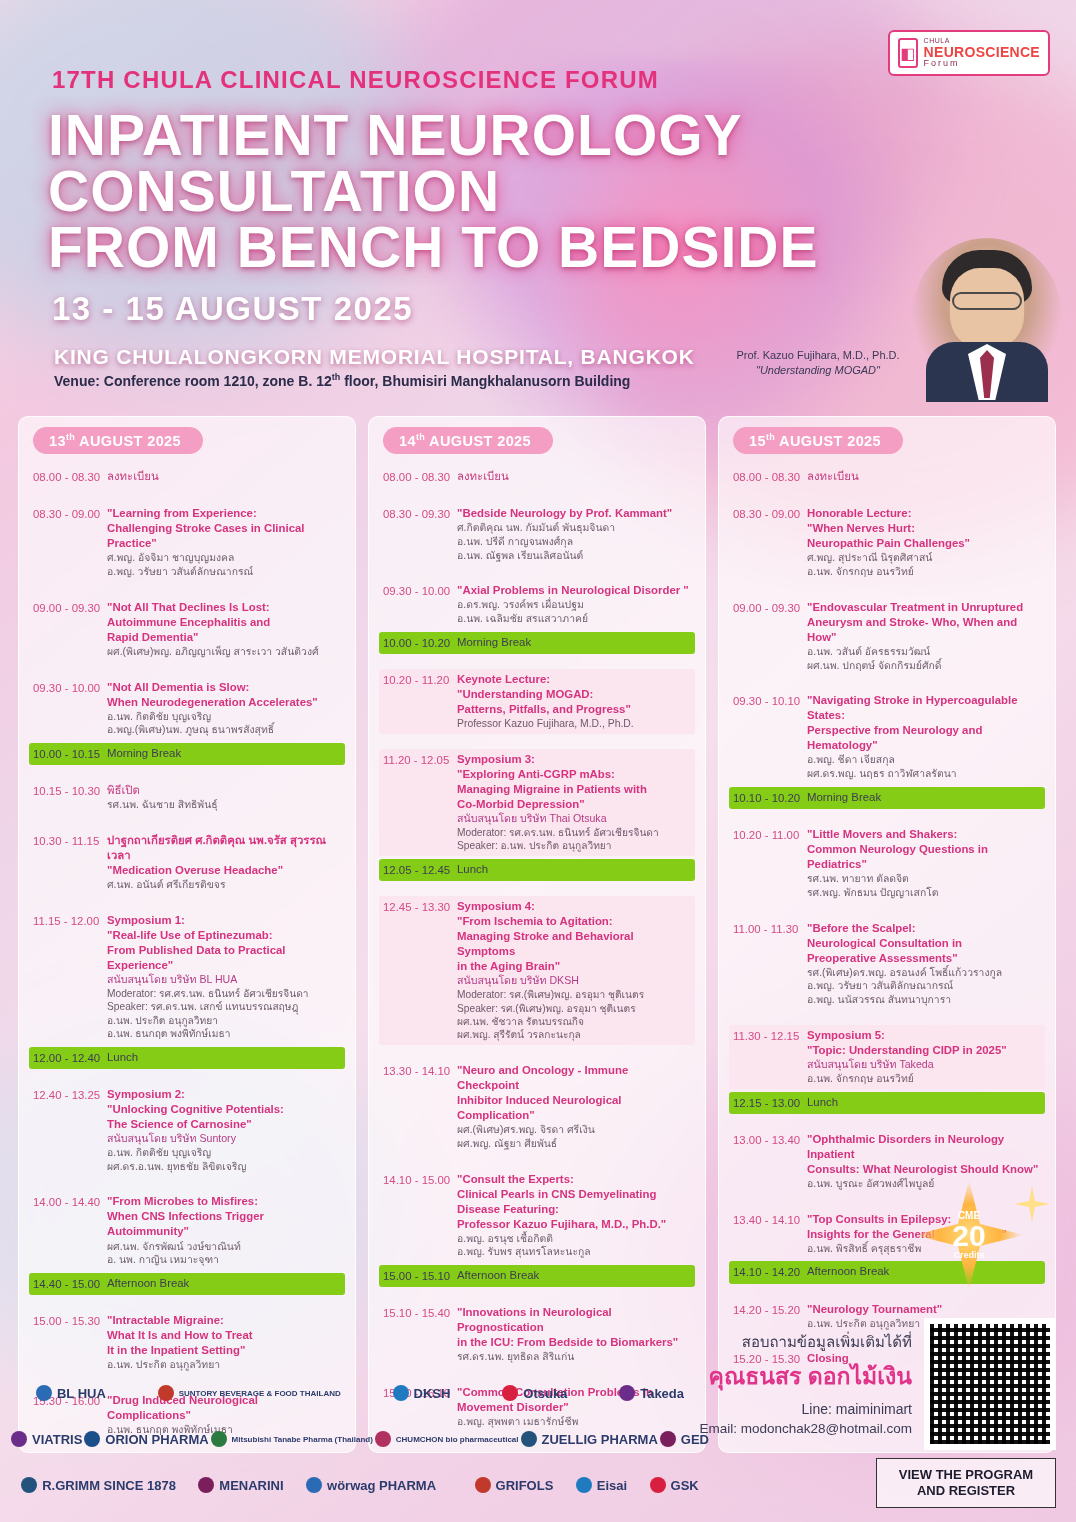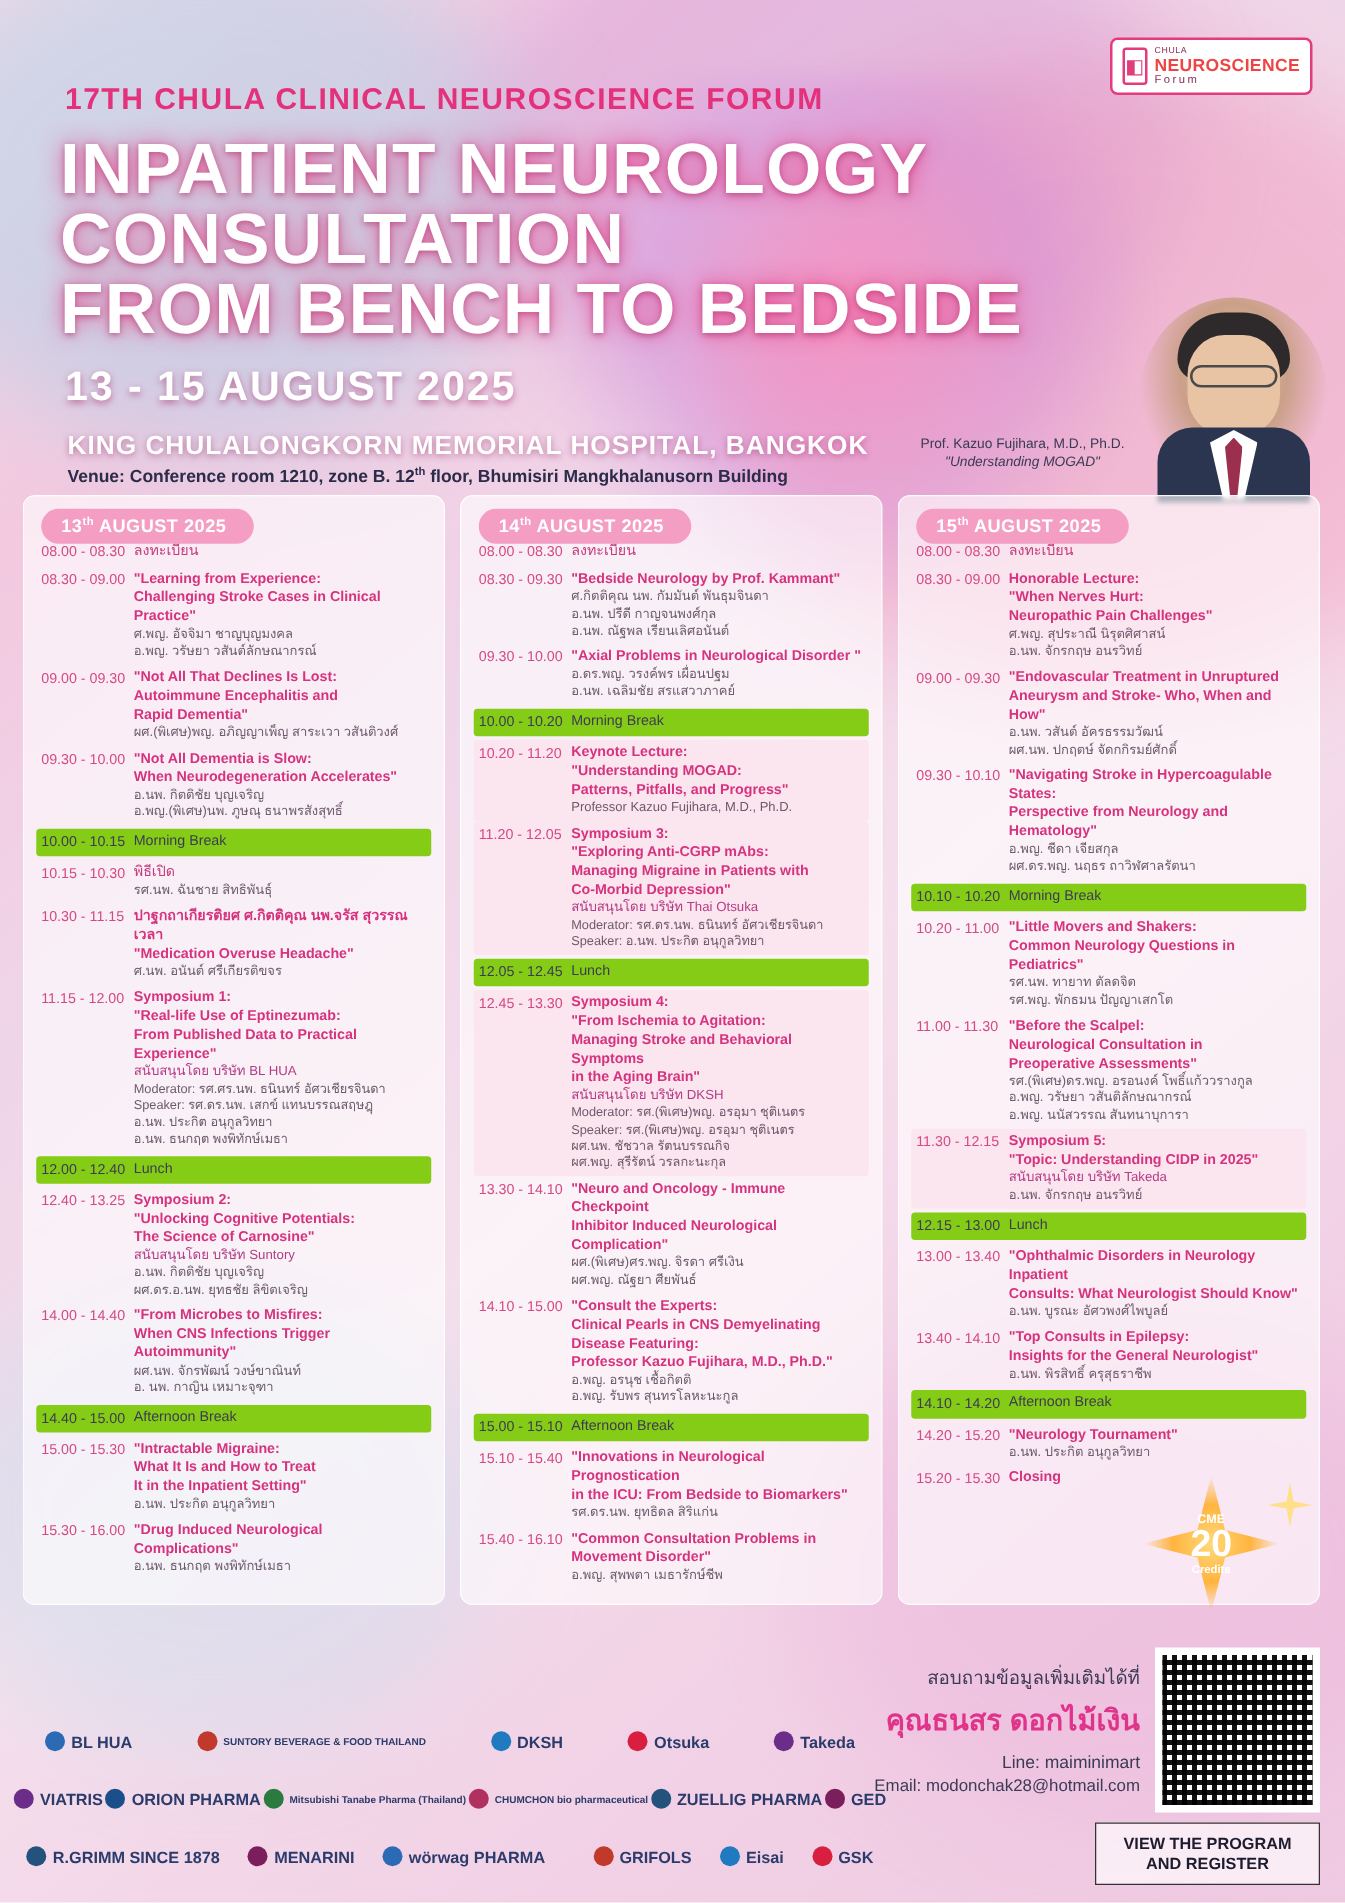--- a/index.html
+++ b/index.html
@@ -59,34 +59,34 @@
   .sp-face { position:absolute; left:38px; top:30px; width:74px;height:80px;background:#e8c4a5;border-radius:40%;}
   .sp-glass { position:absolute; left:40px; top:54px; width:70px;height:18px;border:2px solid #4a4a4a;border-radius:9px;}
   .sp-suit { position:absolute; left:14px; top:104px; width:122px;height:60px;background:#2b3550;border-radius:28px 28px 0 0;}
   .sp-shirt { position:absolute; left:56px; top:106px; width:38px;height:56px;background:#fff; clip-path: polygon(50% 0,100% 18%,72% 100%,28% 100%,0 18%);}
   .sp-tie { position:absolute; left:68px; top:112px; width:14px;height:48px;background:#9b2f4e; clip-path: polygon(50% 0,100% 16%,70% 100%,30% 100%,0 16%);}
   .speaker-cap { position:absolute; right:168px; top:348px; width:180px; text-align:center;
      font-size:11px; color:#3a3a55; line-height:1.35; }
   .speaker-cap em { font-style:italic; }
 
   
-  .cols { position:absolute; left:18px; top:396px; width:1040px; display:flex; gap:12px; }
+  .cols { position:absolute; left:18px; top:416px; width:1040px; display:flex; gap:12px; }
   .col {
     width:338px; background: rgba(255,255,255,.62);
     border:1px solid rgba(255,255,255,.85);
     border-radius:10px; padding:34px 10px 12px 10px; position:relative;
     backdrop-filter: blur(2px);
   }
   .col-head {
     position:absolute; left:14px; top:10px; padding:5px 22px 5px 16px;
     background:#f49ec4; color:#ffffff; font-size:14.5px; font-weight:bold;
     border-radius:14px; letter-spacing:.4px; white-space:nowrap;
   }
   .col-head sup { font-size:9px; }
-  .row { display:flex; font-size:11.4px; line-height:1.32; padding:3px 4px; }
+  .row { display:flex; font-size:11.4px; line-height:1.32; padding:3px 4px;margin-top:15px; }
   .row .t { width:74px; flex:0 0 74px; color:#d44a86; font-weight:500; padding-top:1px;}
   .row .c { flex:1; color:#d44a86; }
   .row.break { background:#84cc16; border-radius:3px; margin:3px 0; }
   .row.break .t, .row.break .c { color:#3d3d52; font-weight:500; }
   .row.shade { background:#fbe5ef; border-radius:3px; }
   .ttl { color:#d6337f; font-weight:bold; }
   .ppl { color:#6d5a6b; font-size:10.4px; }
   .spon { color:#b43b86; font-size:10.6px; }
   .mod { color:#6d5a6b; font-size:10.2px; }
   .th { color:#c43b7e; }

